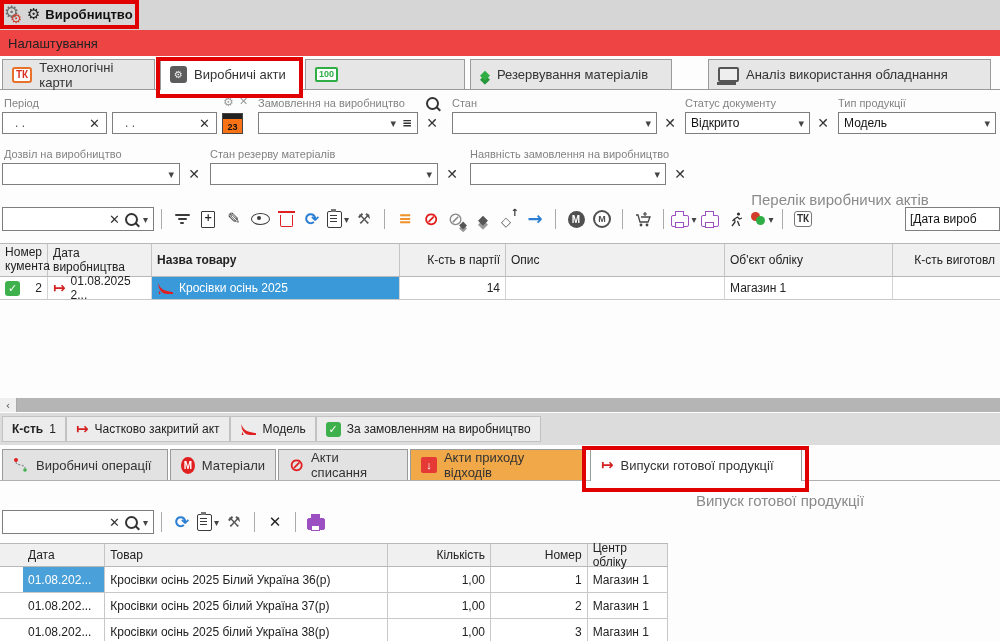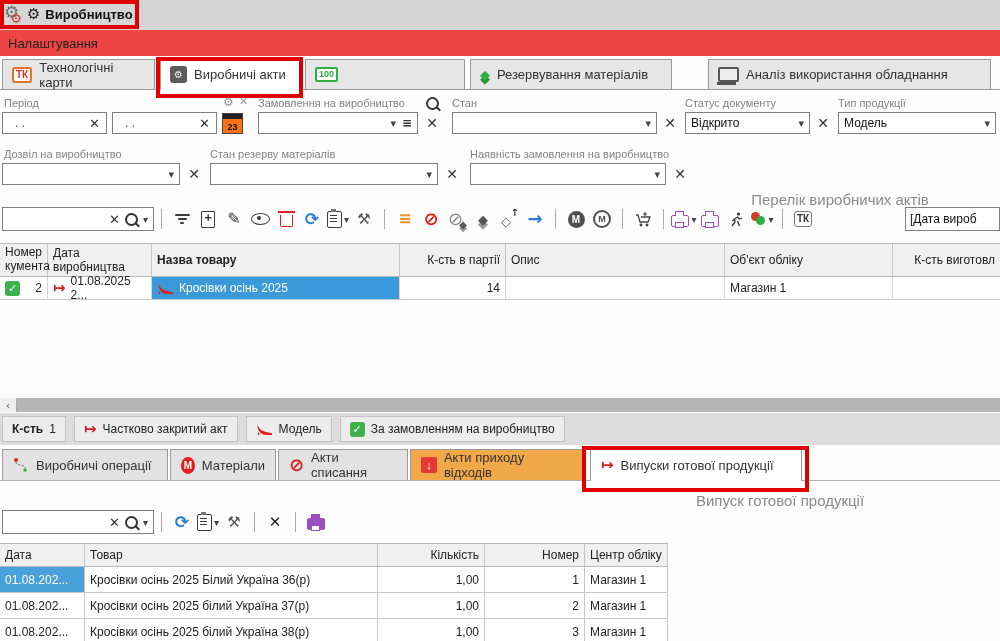--- a/index.html
+++ b/index.html
@@ -107,36 +107,36 @@
   .ralign{justify-content:flex-end;text-align:right;}
   .num2line{line-height:1.15;text-align:right;width:100%;}
   .selcell{background:#3a99d8;color:#fff;}
 
   
   .hscroll{position:absolute;left:0;top:398px;width:1000px;height:14px;background:#c4c4c4;display:flex;}
   .hscroll .sbtn{width:16px;height:14px;background:#efefef;color:#555;font-size:11px;display:flex;align-items:center;justify-content:center;border-right:1px solid #aaa;}
   .hscroll .sthumb{flex:1;background:#b5b5b5;}
 
   
-  .legendbar{position:absolute;left:0;top:413px;width:1000px;height:32px;background:#dcdcdc;display:flex;align-items:center;gap:8px;padding-left:2px;box-sizing:border-box;}
+  .legendbar{position:absolute;left:0;top:413px;width:1000px;height:32px;background:#dcdcdc;display:flex;align-items:center;padding-left:2px;box-sizing:border-box;}
   .litem{height:24px;background:#ececec;border:1px solid #c2c2c2;display:flex;align-items:center;gap:6px;padding:0 9px;font-size:12px;color:#222;white-space:nowrap;}
 
   
   .btabline{position:absolute;left:0;top:480px;width:1000px;height:1px;background:#b0b0b0;}
   .btab{position:absolute;top:449px;height:31px;box-sizing:border-box;display:flex;align-items:center;gap:7px;padding:0 10px;background:#e2e2e2;border:1px solid #9a9a9a;border-bottom:none;font-size:13px;color:#333;}
   .btab.hot{background:#f0a848;}
   .btab.active{background:#fff;top:448px;height:33px;z-index:2;}
 
   
   .btable{position:absolute;left:0;top:543px;width:668px;}
   .bhead{display:flex;background:#f0f0f0;border-top:1px solid #b8b8b8;border-bottom:1px solid #b8b8b8;height:22px;font-size:12px;}
   .bhead .bcell{display:flex;align-items:center;border-right:1px solid #c4c4c4;padding:0 5px;box-sizing:border-box;}
   .brow{display:flex;background:#fff;height:25px;border-bottom:1px solid #c8c8c8;font-size:12px;}
   .brow .bcell{display:flex;align-items:center;border-right:1px solid #c8c8c8;padding:8px 5px;box-sizing:border-box;white-space:nowrap;overflow:hidden;}
-  .b1{width:85px;}.b2{width:293px;}.b3{width:107px;}.b4{width:100px;}.b5{width:83px;}
+  .b1{width:85px;margin-left:23px;}.b2{width:293px;}.b3{width:107px;}.b4{width:100px;}.b5{width:83px;}
   .seldate{background:#4aa0d8;color:#fff;}
 
   
   .anno{position:absolute;border:4px solid #e10000;box-sizing:border-box;pointer-events:none;z-index:50;}
 </style>
 </head>
 <body>
 
 <div id="app">
 

